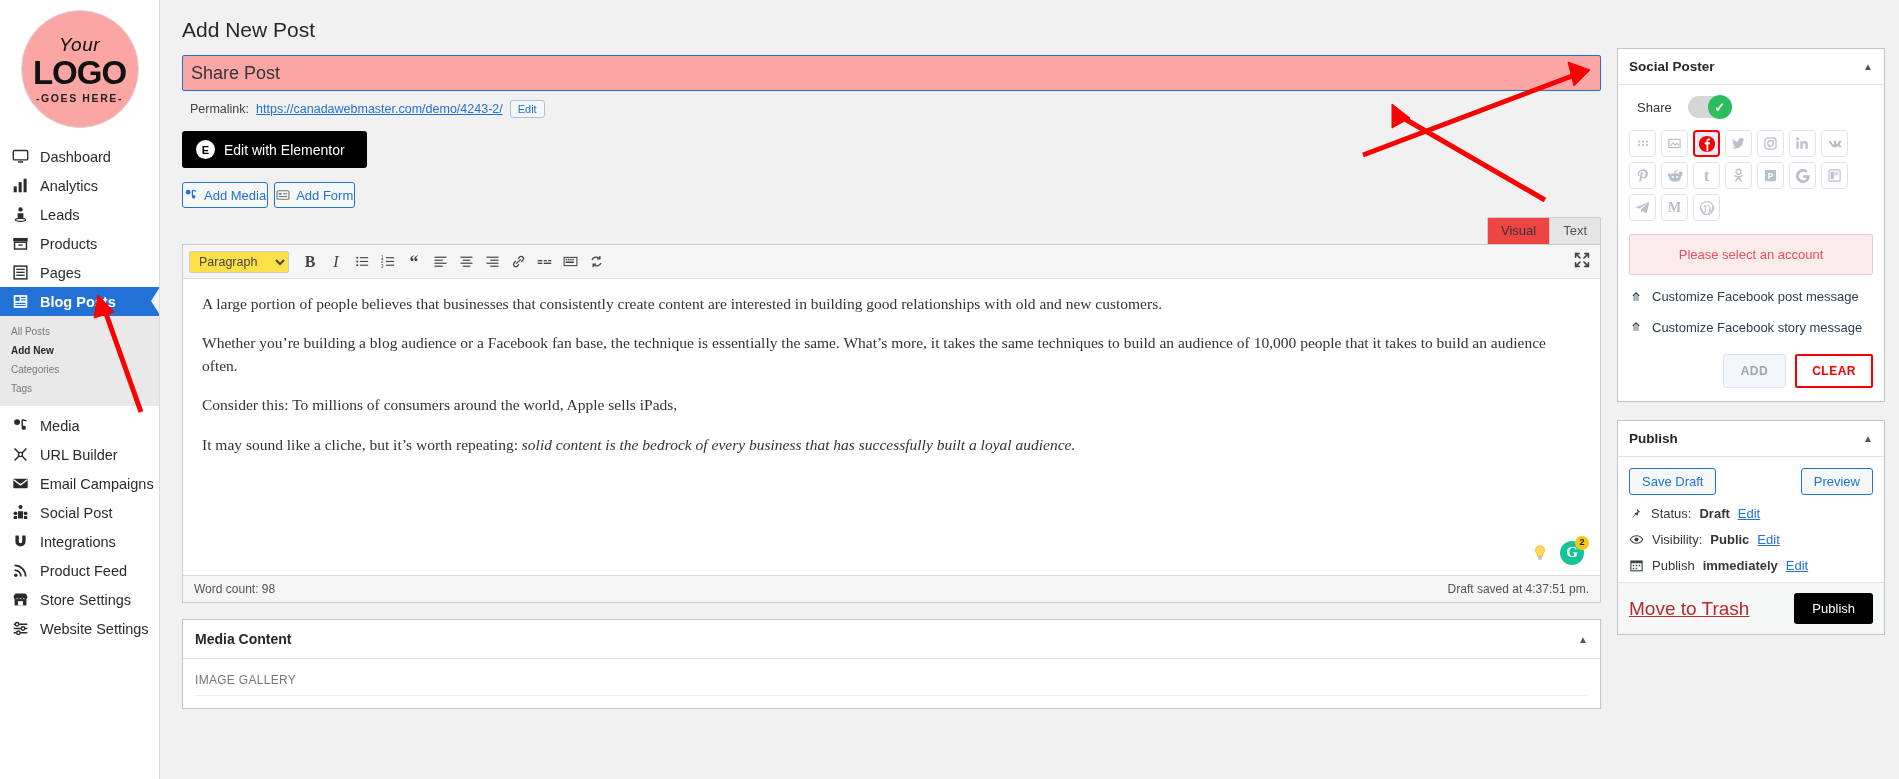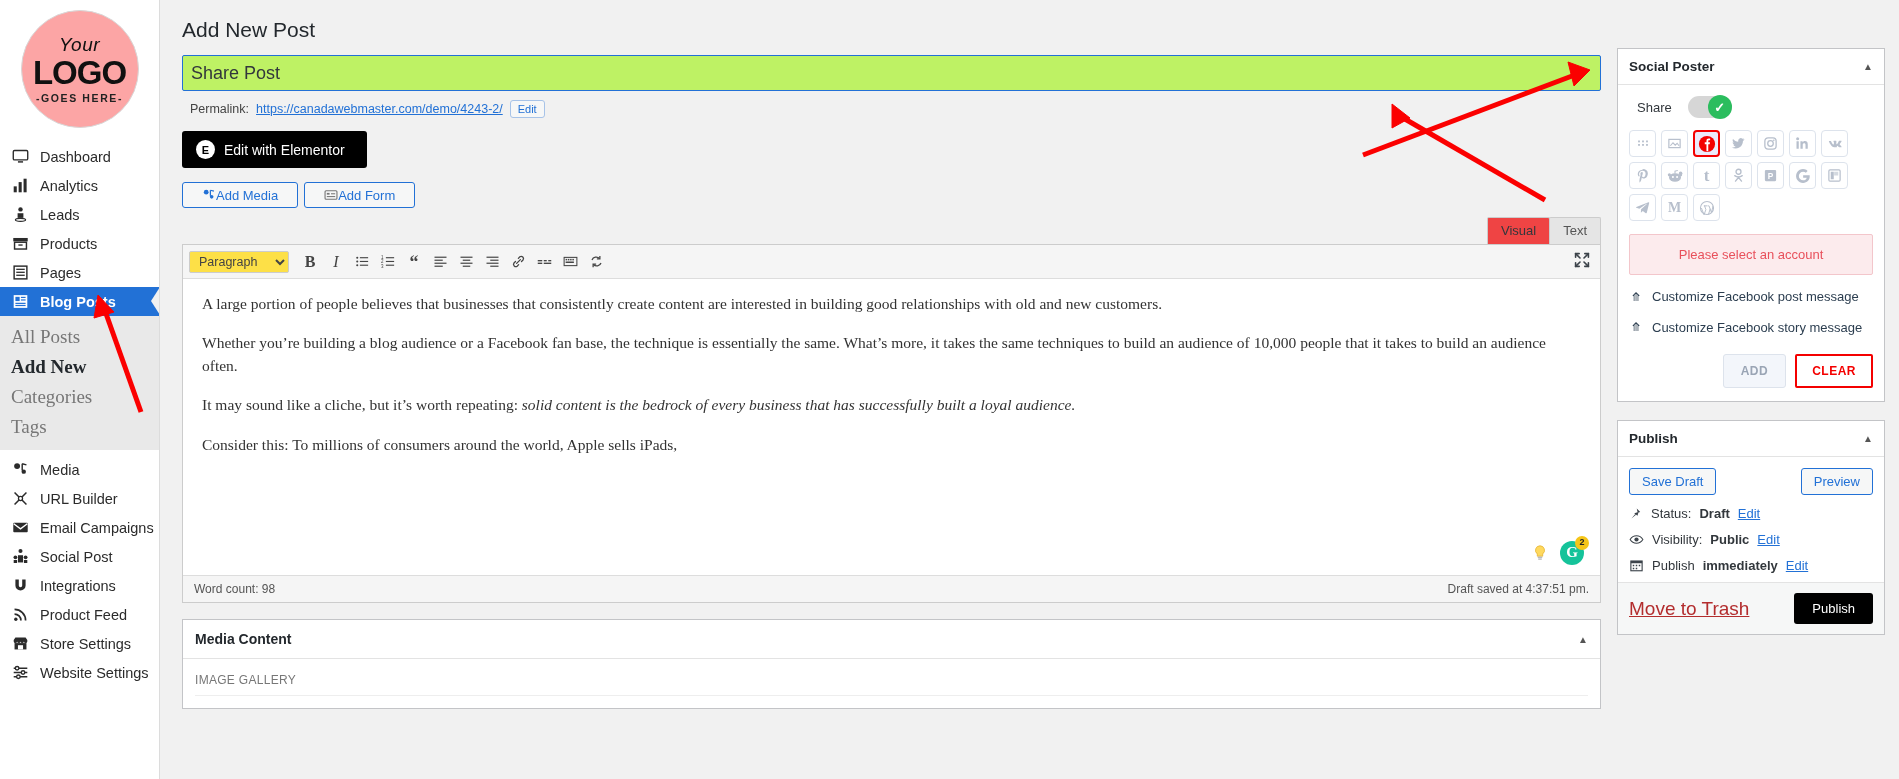--- a/index.html
+++ b/index.html
@@ -42,42 +42,42 @@
   }
   .nav-item .ico { width: 19px; height: 19px; display: flex; align-items: center; justify-content: center; flex: 0 0 19px; }
   .nav-item.active { background: #2271d6; color: #fff; font-weight: bold; }
   .nav-item.active::after {
     content: ""; position: absolute; right: -1px; top: 0;
     border-top: 14.5px solid transparent; border-bottom: 14.5px solid transparent;
     border-right: 9px solid #f1f1f1;
   }
   .submenu { background: #e9e9e9; padding: 6px 0 8px; }
   .sub-item {
-    font-size: 19px; color: #777; padding: 4px 0 4px 11px; cursor: pointer; font-family: Liberation Serif, serif;
+    font-size: 10px; color: #777; padding: 4px 0 4px 11px; cursor: pointer;
   }
   .sub-item.current { color: #23282d; font-weight: bold; }
   svg { display: block; }
 
   
   .main {
     flex: 1; height: 779px; position: relative;
     background: #f1f1f1;
     padding: 0 0 0 0;
     overflow: hidden;
   }
   .main-inner { display: flex; padding: 0 14px 0 22px; gap: 16px; height: 779px; }
   .col-left { flex: 1; min-width: 0; padding-top: 12px; }
   .col-right { width: 268px; min-width: 268px; padding-top: 48px; }
 
   .page-title { font-size: 21px; font-weight: normal; color: #23282d; padding: 6px 0 13px; }
 
   .title-input {
     width: 100%; height: 36px;
     border: 1px solid #2271d6; border-radius: 2px;
-    background: #bef264; font-size: 18px; color: #32373c;
+    background: #fca5a5; font-size: 18px; color: #32373c;
     padding: 0 8px; font-family: "Liberation Sans", sans-serif;
     outline: none;
   }
   .permalink-row {
     display: flex; align-items: center; gap: 7px;
     padding: 9px 0 0 8px; font-size: 12.5px; color: #444;
   }
   .permalink-row a { color: #2271d6; }
   .btn-mini {
     border: 1px solid #a7c3e8; background: #f6f7f7; color: #2271d6;
@@ -93,23 +93,23 @@
     font-size: 14px; cursor: pointer; font-family: "Liberation Sans", sans-serif;
   }
   .el-badge {
     width: 19px; height: 19px; border-radius: 50%; background: #fff;
     display: flex; align-items: center; justify-content: center;
     color: #000; font-size: 11px; font-weight: bold;
   }
 
   .media-row { display: flex; gap: 6px; padding: 14px 0 0 0; align-items: center; }
   .btn-media {
-    display: inline-flex; align-items: center; 
+    display: inline-flex; align-items: center; gap: 6px;
     border: 1px solid #2271d6; background: #f6f7f7; color: #2271d6;
-    border-radius: 3px; height: 26px; padding: 0 19px;
+    border-radius: 3px; height: 26px; padding: 0 1px;
     font-size: 13px; cursor: pointer; font-family: "Liberation Sans", sans-serif;
   }
 
   .editor-box { margin-top: 9px; }
   .editor-tabs { display: flex; justify-content: flex-end; gap: 0; padding-right: 0; }
   .etab {
     border: 1px solid #ccc; border-bottom: none;
     background: #e5e5e5; color: #555;
     font-size: 13px; padding: 5px 13px 6px; cursor: pointer;
     border-radius: 2px 2px 0 0; margin-left: -1px;
@@ -565,22 +565,22 @@
                   <svg width="16" height="16" viewBox="0 0 20 20">
                     <path d="M2 2l5.5 5.5M18 2l-5.5 5.5M2 18l5.5-5.5M18 18l-5.5-5.5" stroke="#3c434a" stroke-width="2" stroke-linecap="round"></path>
                     <path d="M2 2h4.5M2 2v4.5M18 2h-4.5M18 2v4.5M2 18h4.5M2 18v-4.5M18 18h-4.5M18 18v-4.5" stroke="#3c434a" stroke-width="2" stroke-linecap="round"></path>
                   </svg>
                 </div>
             </div>
 
             <div class="editor-body">
               <p>A large portion of people believes that businesses that consistently create content are interested in building good relationships with old and new customers.</p>
               <p>Whether you’re building a blog audience or a Facebook fan base, the technique is essentially the same. What’s more, it takes the same techniques to build an audience of 10,000 people that it takes to build an audience often.</p>
+              <p>Consider this: To millions of consumers around the world, Apple sells iPads,</p>
               <p><span>It may sound like a cliche, but it’s worth repeating: </span><em>solid content is the bedrock of every business that has successfully built a loyal audience.</em></p>
-              <p>Consider this: To millions of consumers around the world, Apple sells iPads,</p>
 
               <div class="corner-icons">
                 <span>
                     <svg width="18" height="18" viewBox="0 0 20 20">
                       <path d="M10 2a5 5 0 00-3 9v2.5h6V11a5 5 0 00-3-9z" fill="#ffd95e" stroke="#e8b93d" stroke-width="1"></path>
                       <rect x="7.5" y="14" width="5" height="1.5" fill="#b9b9b9"></rect>
                       <rect x="8" y="16" width="4" height="1.5" fill="#b9b9b9"></rect>
                     </svg>
                   </span>
                 <span class="gram">

